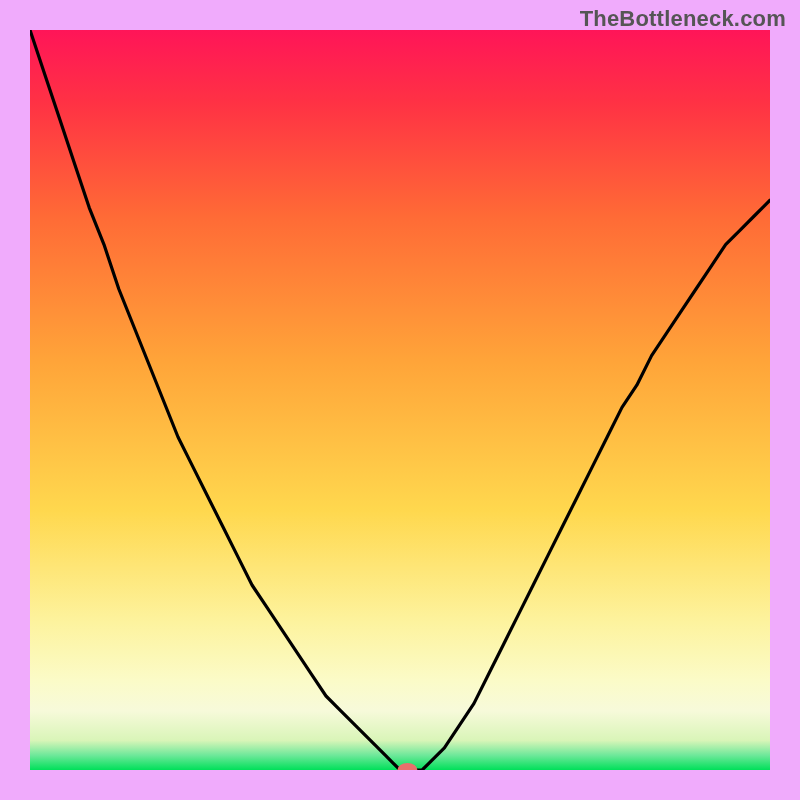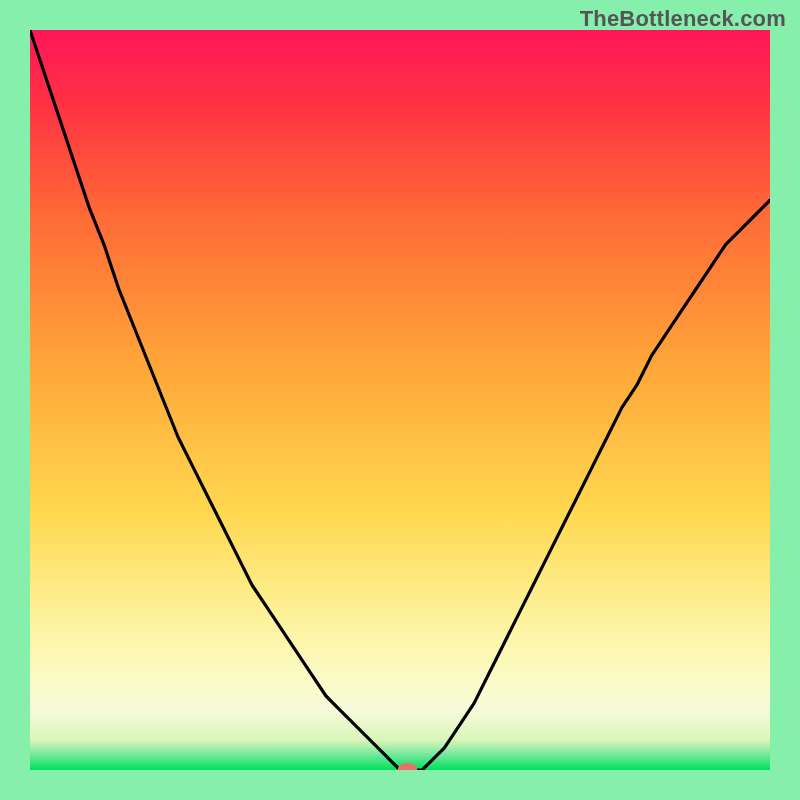--- a/index.html
+++ b/index.html
@@ -8,21 +8,21 @@
     width: 800px;
     height: 800px;
     background: #000;
     overflow: hidden;
     font-family: Arial, sans-serif;
   }
   .frame {
     position: relative;
     width: 800px;
     height: 800px;
-    background: #86efac;
+    background: #f0abfc;
   }
   .plot-area {
     position: absolute;
     left: 30px;
     top: 30px;
     width: 740px;
     height: 740px;
   }
   .watermark {
     position: absolute;

